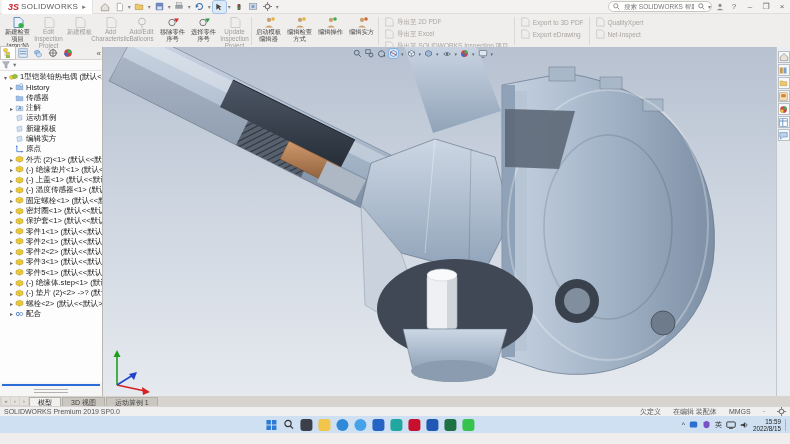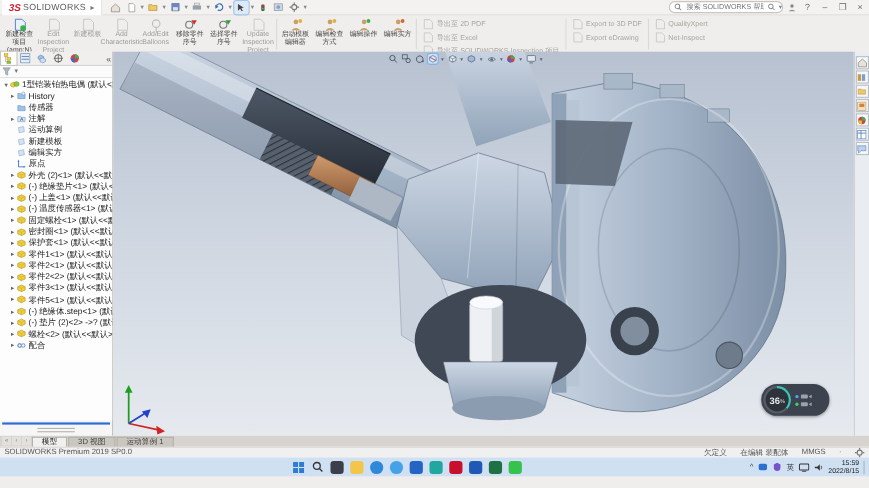--- a/index.html
+++ b/index.html
@@ -813,44 +813,20 @@
         <g transform="translate(14,300)">
           <line x1="0" y1="38" x2="0" y2="8" stroke="#1e9e1e" stroke-width="1.6"></line>
             <polygon points="0,3 -3.5,10 3.5,10" fill="#1e9e1e"></polygon>
           <line x1="0" y1="38" x2="28" y2="44" stroke="#d42222" stroke-width="1.6"></line>
             <polygon points="33,45 25,40 26,48" fill="#d42222"></polygon>
           <line x1="0" y1="38" x2="16" y2="28" stroke="#2244cc" stroke-width="1.6"></line>
             <polygon points="20,25 12,27 17,33" fill="#2244cc"></polygon>
         </g>
       </svg>
 
-      <div id="zoomwidget">
-        <div id="zoomcirc">
-          <div class="inner">
-              <span>36</span>
-              <span class="pct">%</span>
-            </div>
-        </div>
-        <div id="zrows">
-          <div class="zrow">
-              <span class="zdot" style="background:#4aa3ff"></span>
-              <svg width="10" height="5" viewBox="0 0 14 7">
-                <rect x="0" y="1" width="9" height="5" rx="1.5" fill="#9aa3ad"></rect>
-                <polygon points="10,3.5 14,1 14,6" fill="#9aa3ad"></polygon>
-              </svg>
-            </div>
-          <div class="zrow">
-              <span class="zdot" style="background:#3fd06a"></span>
-              <svg width="10" height="5" viewBox="0 0 14 7">
-                <rect x="0" y="1" width="9" height="5" rx="1.5" fill="#9aa3ad"></rect>
-                <polygon points="10,3.5 14,1 14,6" fill="#9aa3ad"></polygon>
-              </svg>
-            </div>
-        </div>
-      </div>
     </div>
 
     <div id="taskpane">
         <div class="tpbtn">
           <svg width="10" height="10" viewBox="0 0 12 12">
             <path d="M1.5 6 6 2l4.5 4v4.5h-9z" fill="#e7e2da" stroke="#8a857d" stroke-width=".8"></path>
           </svg>
         </div>
         <div class="tpbtn">
           <svg width="9" height="9" viewBox="0 0 12 12">

